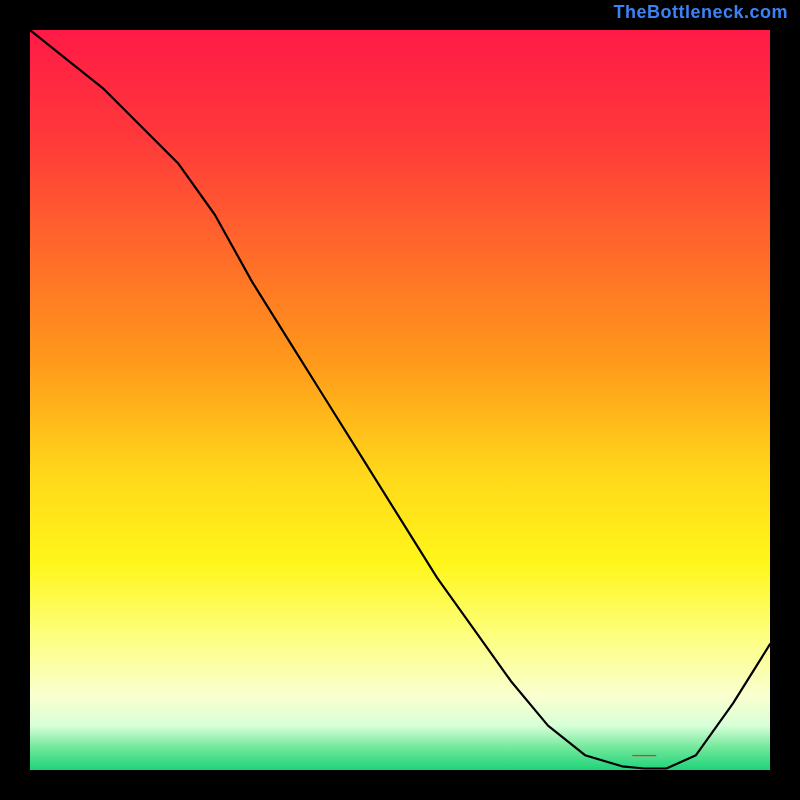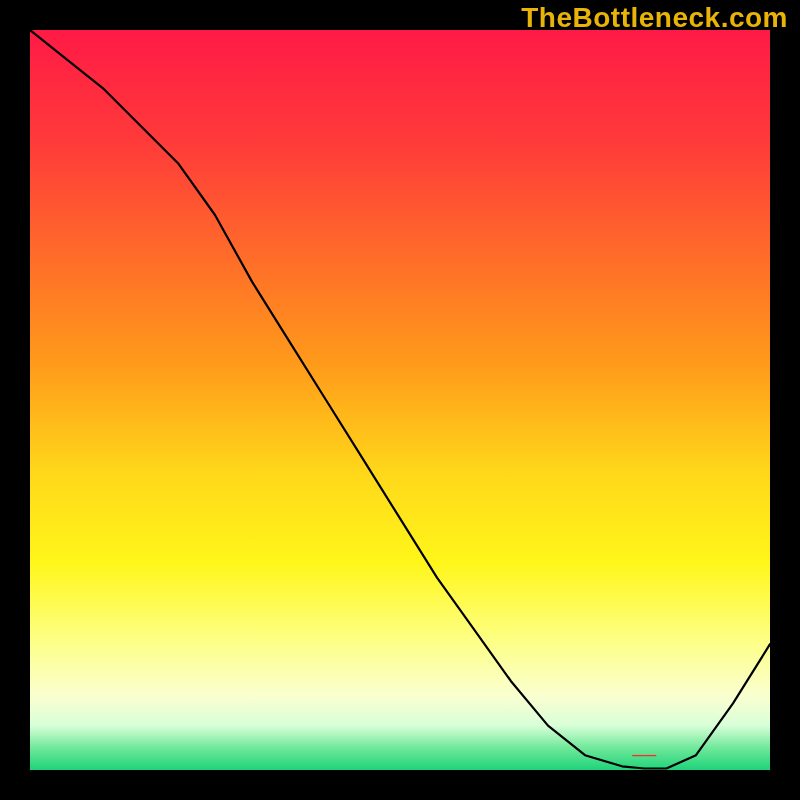--- a/index.html
+++ b/index.html
@@ -14,23 +14,23 @@
     position: relative;
     width: 800px;
     height: 800px;
     background: #000;
   }
   .watermark {
     position: absolute;
     top: 2px;
     right: 12px;
     font-family: Arial, Helvetica, sans-serif;
-    font-size: 28px;
+    font-size: 18px;
     font-weight: bold;
-    color: #eab308;
+    color: #3b82f6;
     letter-spacing: 0.5px;
     user-select: none;
     margin-left: 29px;
   }
   .plot {
     position: absolute;
     left: 30px;
     top: 30px;
     width: 740px;
     height: 740px;

